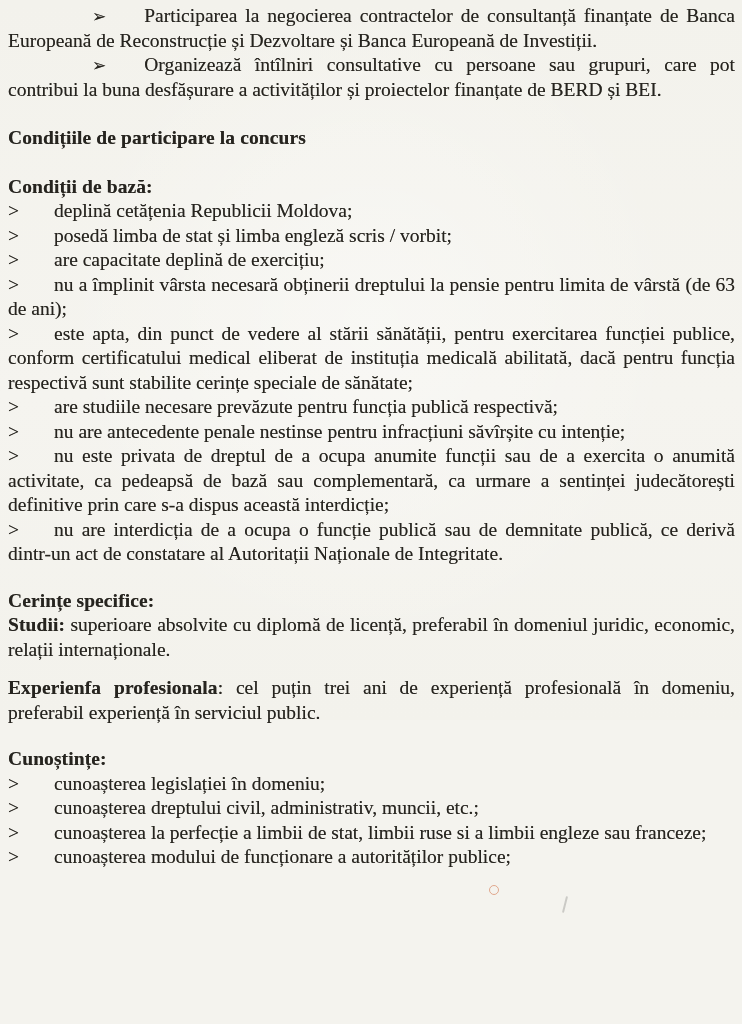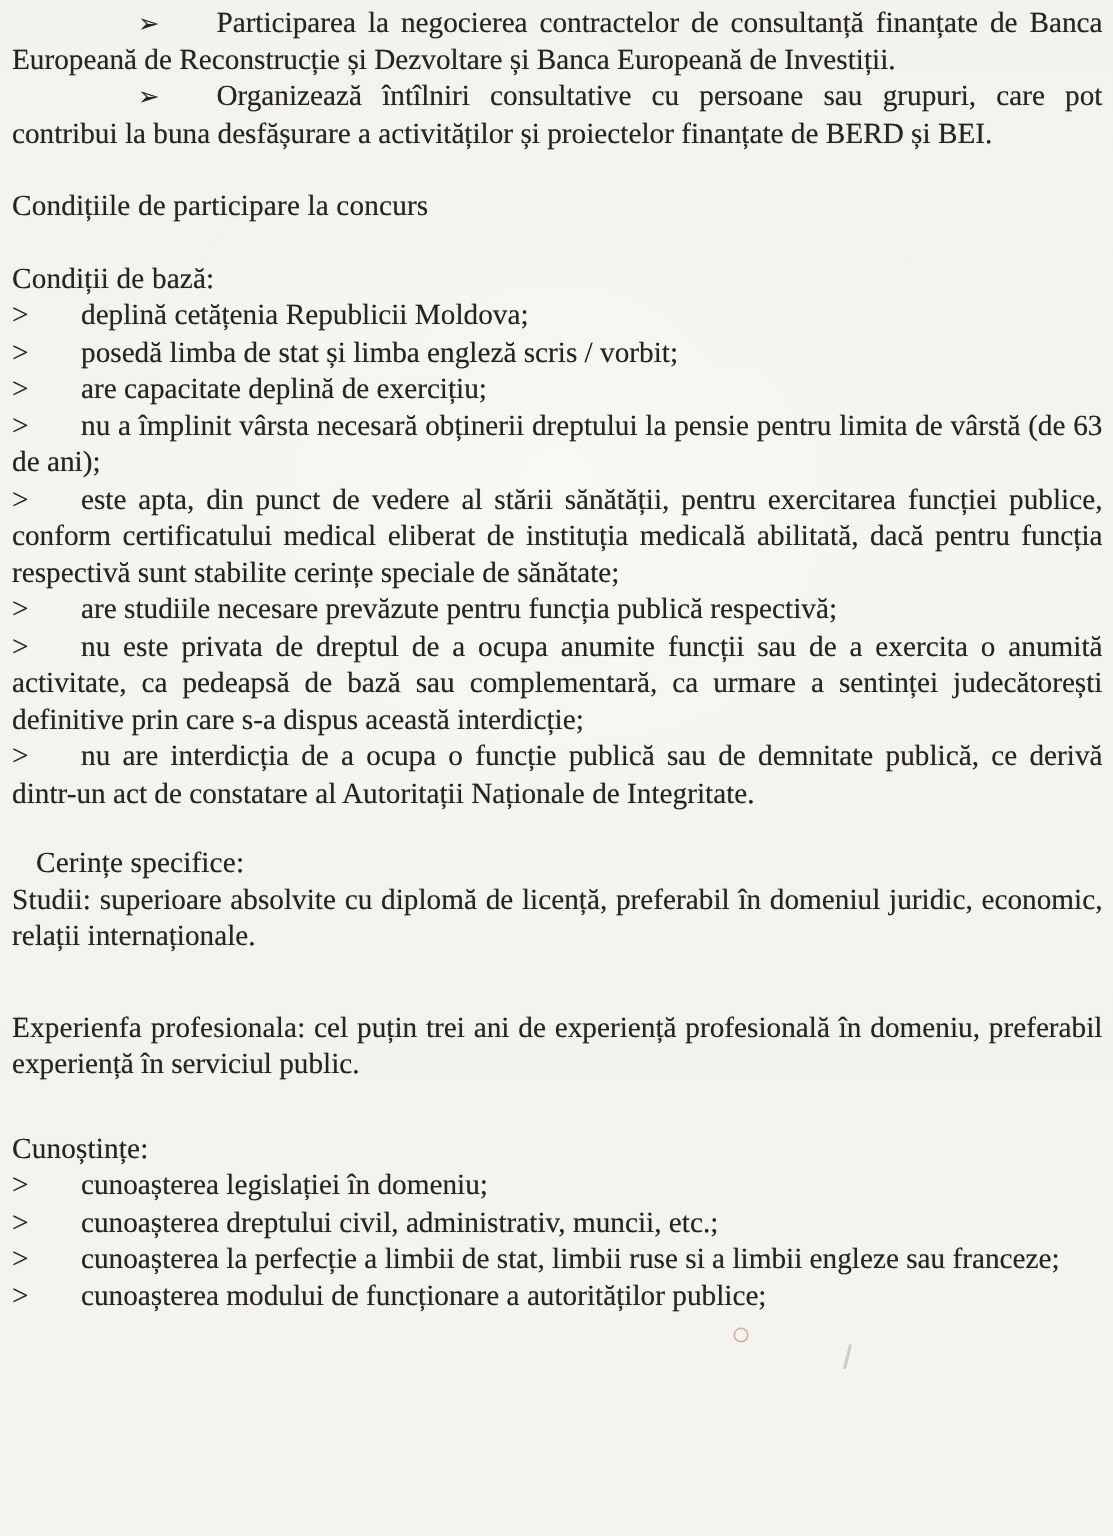--- a/index.html
+++ b/index.html
@@ -18,34 +18,34 @@
     position:relative;box-sizing:border-box;
     width:742px;height:720px;
     padding:4px 7px 0 8px;
     color:var(--ink);
     font-size:19.5px;line-height:24.5px;
     background:radial-gradient(ellipse at 50% 45%, rgba(255,255,255,.35) 0%, rgba(255,255,255,0) 60%),
                linear-gradient(180deg,#f3f2ec 0%,#f5f4ef 55%,#f3f2ec 100%);
     text-shadow:0 0 .5px rgba(45,42,35,.55);
   }
   p,h1,h2{margin:0;padding:0;font-size:inherit;line-height:inherit;}
-  h1,h2,.b-run{font-weight:400;letter-spacing:.1px;}
+  h1,h2,.b-run{font-weight:700;letter-spacing:.1px;}
   .jtext{text-align:justify;}
   
   .arrow-item{text-indent:84px;}
   .arrow-glyph{font-family:"DejaVu Sans",sans-serif;font-size:17px;letter-spacing:0;}
   .gap-a{display:inline-block;width:38px;}
   
   .gt-item .gt{display:inline-block;min-width:12px;}
   .gap-b{display:inline-block;width:34px;}
   .sp-title{margin-top:24px;}
   .sp-baza{margin-top:24px;}
-  .sp-cerinte{margin-top:22px;margin-left:16px;}
-  .sp-exp{margin-top:36px;}
-  .sp-cunostinte{margin-top:32px;}
+  .sp-cerinte{margin-top:22px;}
+  .sp-exp{margin-top:14px;}
+  .sp-cunostinte{margin-top:22px;}
   
   .artifact-circle{
     position:absolute;left:489px;top:885px;width:8px;height:8px;
     border:1.6px solid var(--artifact-red);border-radius:50%;opacity:.75;
   }
   .artifact-slash{
     position:absolute;left:564px;top:896px;width:2px;height:17px;
     background:var(--artifact-grey);transform:rotate(14deg);opacity:.45;border-radius:1px;
   }
 </style>
@@ -62,20 +62,21 @@
   <h1 class="sp-title">Condițiile de participare la concurs</h1>
 
   <section>
     <h2 class="sp-baza">Condiții de bază:</h2>
     <p class="gt-item jtext"><span class="gt">&gt;</span><span class="gap-b"></span><span>deplină cetățenia Republicii Moldova;</span></p>
     <p class="gt-item jtext"><span class="gt">&gt;</span><span class="gap-b"></span><span>posedă limba de stat și limba engleză scris / vorbit;</span></p>
     <p class="gt-item jtext"><span class="gt">&gt;</span><span class="gap-b"></span><span>are capacitate deplină de exercițiu;</span></p>
     <p class="gt-item jtext"><span class="gt">&gt;</span><span class="gap-b"></span><span>nu a împlinit vârsta necesară obținerii dreptului la pensie pentru limita de vârstă (de 63 de ani);</span></p>
     <p class="gt-item jtext"><span class="gt">&gt;</span><span class="gap-b"></span><span>este apta, din punct de vedere al stării sănătății, pentru exercitarea funcției publice, conform certificatului medical eliberat de instituția medicală abilitată, dacă pentru funcția respectivă sunt stabilite cerințe speciale de sănătate;</span></p>
     <p class="gt-item jtext"><span class="gt">&gt;</span><span class="gap-b"></span><span>are studiile necesare prevăzute pentru funcția publică respectivă;</span></p>
+    <p class="gt-item jtext"><span class="gt">&gt;</span><span class="gap-b"></span><span>nu are antecedente penale nestinse pentru infracțiuni săvîrșite cu intenție;</span></p>
     <p class="gt-item jtext"><span class="gt">&gt;</span><span class="gap-b"></span><span>nu este privata de dreptul de a ocupa anumite funcții sau de a exercita o anumită activitate, ca pedeapsă de bază sau complementară, ca urmare a sentinței judecătorești definitive prin care s-a dispus această interdicție;</span></p>
     <p class="gt-item jtext"><span class="gt">&gt;</span><span class="gap-b"></span><span>nu are interdicția de a ocupa o funcție publică sau de demnitate publică, ce derivă dintr-un act de constatare al Autoritații Naționale de Integritate.</span></p>
   </section>
 
   <section>
     <h2 class="sp-cerinte">Cerințe specifice:</h2>
     <p class="jtext"><span class="b-run">Studii:</span><span> superioare absolvite cu diplomă de licență, preferabil în domeniul juridic, economic, relații internaționale.</span></p>
   </section>
 
   <section>

